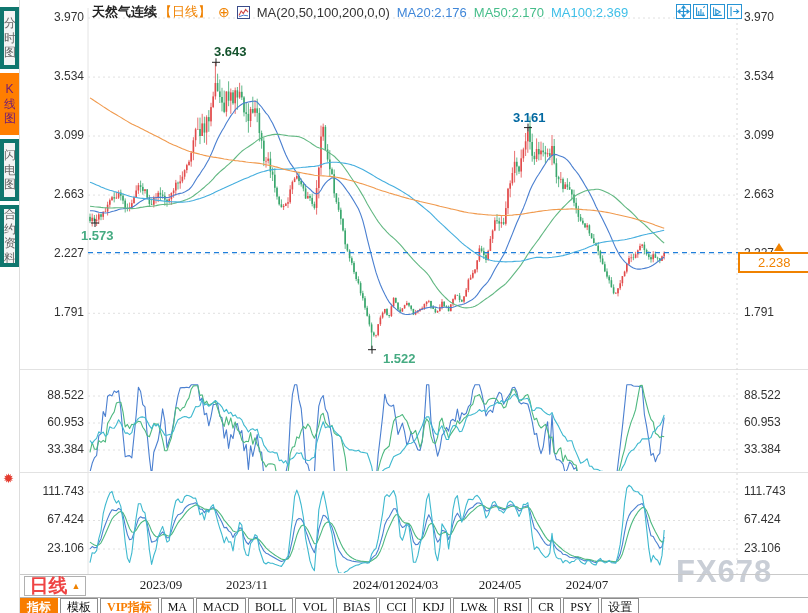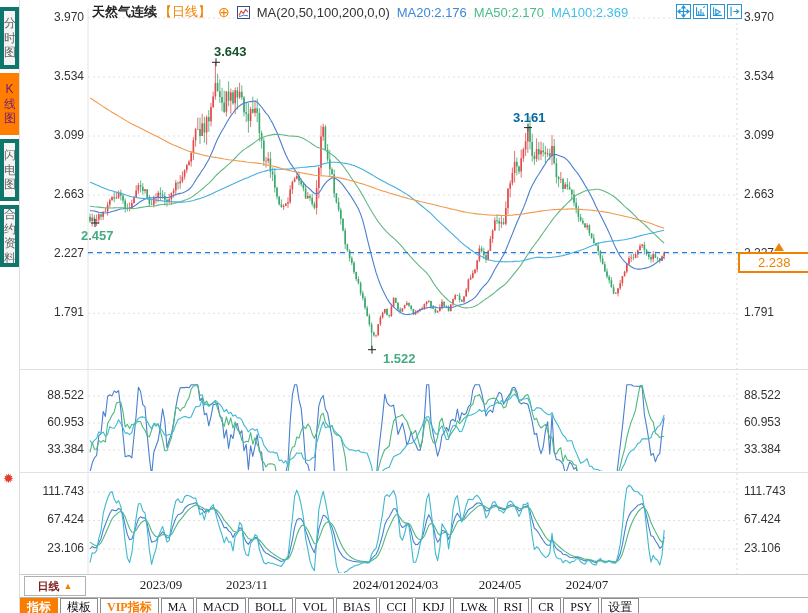--- a/index.html
+++ b/index.html
@@ -48,21 +48,21 @@
   #price-arrow{position:absolute;left:774px;top:243px;width:0;height:0;z-index:7;
                border-left:5px solid transparent;border-right:5px solid transparent;
                border-bottom:8px solid #f08200;}
 
   
   #axis-row{position:absolute;left:20px;top:574px;width:788px;height:23px;z-index:4;
             border-top:1px solid #c9c9c9;box-sizing:border-box;}
   #period-box{position:absolute;left:4px;top:1px;width:62px;height:20px;box-sizing:border-box;
               border:1px solid #b0b0b0;background:#fff;display:flex;align-items:center;
               justify-content:center;gap:4px;cursor:pointer;}
-  #period-box .p-label{color:#7f1d1d;font-weight:700;font-size:11px;}
+  #period-box .p-label{color:#ef4444;font-weight:700;font-size:19px;}
   #period-box .p-arrow{color:#f08200;font-size:9px;}
 
   
   #toolbar{position:absolute;left:20px;top:597px;width:788px;height:16px;z-index:4;
            border-top:1px solid #b5b5b5;box-sizing:border-box;display:flex;gap:2px;
            align-items:stretch;padding-top:0;}
   .tb-btn{border:1px solid #8c8c8c;background:#fff;color:#111;font-size:12px;line-height:13px;
           font-family:"Liberation Serif",serif;padding:8px 6px;display:flex;align-items:center;
           cursor:pointer;white-space:nowrap;box-sizing:border-box;}
   .tb-btn.active{background:#f87d00;border-color:#f87d00;color:#fff;font-weight:700;}
@@ -643,20 +643,21 @@
       <line x1="524" x2="532" y1="127.6" y2="127.6" stroke="#222" stroke-width="1"></line>
       <line x1="528" x2="528" y1="123.6" y2="131.6" stroke="#222" stroke-width="1"></line>
       <polyline points="90.0,472.1 92.2,463.3 94.4,457.9 96.6,455.5 98.8,435.7 101.0,433.6 103.2,411.6 105.4,416.5 107.6,396.3 109.8,394.8 112.0,395.9 114.2,390.9 116.4,392.5 118.6,390.7 120.8,409.1 123.0,434.7 125.2,456.8 127.4,455.9 129.6,455.6 131.8,457.9 134.0,436.5 136.2,414.8 138.4,387.2 140.6,391.5 142.8,404.7 145.0,406.9 147.2,434.9 149.4,457.7 151.6,475.4 153.8,452.2 156.0,446.3 158.2,440.0 160.4,426.4 162.6,408.8 164.8,421.0 167.0,447.6 169.2,440.0 171.4,434.4 173.6,422.4 175.8,407.3 178.0,395.7 180.2,387.9 182.4,387.6 184.6,387.6 186.8,387.3 189.0,387.8 191.2,384.8 193.4,384.8 195.6,384.8 197.8,384.8 200.0,400.6 202.2,397.9 204.4,414.8 206.6,413.3 208.8,425.8 211.0,416.6 213.2,404.6 215.4,404.3 217.6,403.3 219.8,416.2 222.0,417.8 224.2,438.1 226.4,429.9 228.6,448.5 230.8,434.6 233.0,438.6 235.2,425.3 237.4,423.5 239.6,434.0 241.8,430.5 244.0,450.7 246.2,444.5 248.4,469.4 250.6,445.7 252.8,456.5 255.0,446.0 257.2,434.5 259.4,451.8 261.6,452.1 263.8,475.6 266.0,475.0 268.2,478.4 270.4,478.9 272.6,477.6 274.8,478.1 277.0,476.8 279.2,477.9 281.4,482.7 283.6,479.4 285.8,473.1 288.0,462.5 290.2,421.3 292.4,394.7 294.6,384.8 296.8,384.8 299.0,399.9 301.2,408.5 303.4,432.1 305.6,462.3 307.8,464.6 310.0,473.7 312.2,474.0 314.4,474.2 316.6,433.1 318.8,406.1 321.0,398.7 323.2,395.5 325.4,409.0 327.6,412.9 329.8,424.8 332.0,437.3 334.2,470.1 336.4,482.7 338.6,482.7 340.8,482.7 343.0,482.7 345.2,482.7 347.4,482.7 349.6,482.7 351.8,482.7 354.0,482.7 356.2,482.7 358.4,482.7 360.6,482.7 362.8,482.7 365.0,482.7 367.2,482.7 369.4,482.7 371.6,482.7 373.8,482.7 376.0,482.0 378.2,454.5 380.4,436.0 382.6,416.6 384.8,394.2 387.0,402.7 389.2,405.4 391.4,406.2 393.6,405.1 395.8,419.1 398.0,434.5 400.2,428.8 402.4,423.1 404.6,431.8 406.8,444.9 409.0,440.8 411.2,431.7 413.4,440.6 415.6,444.0 417.8,449.7 420.0,450.5 422.2,441.4 424.4,418.5 426.6,384.8 428.8,384.8 431.0,421.1 433.2,434.2 435.4,445.2 437.6,456.2 439.8,448.8 442.0,435.4 444.2,432.6 446.4,427.4 448.6,431.1 450.8,420.8 453.0,419.3 455.2,421.3 457.4,409.0 459.6,421.0 461.8,412.7 464.0,414.8 466.2,413.2 468.4,406.7 470.6,404.4 472.8,390.0 475.0,384.8 477.2,384.8 479.4,384.8 481.6,392.6 483.8,403.1 486.0,416.0 488.2,411.9 490.4,410.1 492.6,412.3 494.8,402.5 497.0,397.1 499.2,392.3 501.4,393.9 503.6,404.2 505.8,399.9 508.0,396.5 510.2,393.4 512.4,387.8 514.6,387.3 516.8,391.7 519.0,401.8 521.2,403.9 523.4,402.7 525.6,403.4 527.8,404.0 530.0,412.0 532.2,421.6 534.4,434.4 536.6,433.4 538.8,446.0 541.0,453.6 543.2,447.0 545.4,430.9 547.6,421.7 549.8,454.1 552.0,414.5 554.2,451.6 556.4,459.7 558.6,459.8 560.8,461.3 563.0,464.1 565.2,473.2 567.4,469.0 569.6,462.0 571.8,464.2 574.0,469.2 576.2,467.3 578.4,482.7 580.6,482.7 582.8,482.7 585.0,482.7 587.2,475.2 589.4,475.8 591.6,474.9 593.8,475.2 596.0,475.1 598.2,475.6 600.4,482.7 602.6,482.7 604.8,482.7 607.0,482.7 609.2,482.7 611.4,482.7 613.6,482.7 615.8,482.6 618.0,464.3 620.2,446.0 622.4,427.1 624.6,406.0 626.8,384.8 629.0,384.8 631.2,384.8 633.4,386.0 635.6,386.2 637.8,386.3 640.0,386.6 642.2,387.1 644.4,414.5 646.6,426.1 648.8,440.0 651.0,455.4 653.2,453.4 655.4,461.7 657.6,455.9 659.8,453.4 662.0,431.6 664.2,417.5 " fill="none" stroke="#4a7fd0" stroke-width="1.1" stroke-linejoin="round" clip-path="url(#cr)"></polyline>
       <polyline points="90.0,452.4 92.2,442.4 94.4,449.0 96.6,449.4 98.8,440.6 101.0,442.4 103.2,440.4 105.4,442.0 107.6,423.3 109.8,419.8 112.0,415.3 114.2,411.9 116.4,403.1 118.6,402.3 120.8,402.2 123.0,411.9 125.2,426.9 127.4,424.4 129.6,428.6 131.8,424.2 134.0,424.9 136.2,423.1 138.4,421.2 140.6,421.7 142.8,427.2 145.0,430.4 147.2,435.6 149.4,436.8 151.6,430.3 153.8,423.6 156.0,424.1 158.2,424.1 160.4,431.3 162.6,439.8 164.8,450.7 167.0,450.7 169.2,443.9 171.4,437.8 173.6,424.5 175.8,407.9 178.0,407.7 180.2,411.0 182.4,408.0 184.6,406.9 186.8,401.3 189.0,397.9 191.2,389.2 193.4,385.9 195.6,385.7 197.8,385.8 200.0,395.5 202.2,394.8 204.4,403.8 206.6,401.1 208.8,405.5 211.0,404.0 213.2,403.0 215.4,401.5 217.6,408.4 219.8,414.8 222.0,421.5 224.2,426.5 226.4,416.8 228.6,424.9 230.8,417.9 233.0,428.1 235.2,421.9 237.4,429.9 239.6,431.8 241.8,440.2 244.0,442.6 246.2,441.2 248.4,441.7 250.6,432.5 252.8,444.2 255.0,437.7 257.2,444.8 259.4,448.3 261.6,459.8 263.8,462.6 266.0,466.9 268.2,464.0 270.4,463.7 272.6,464.0 274.8,465.0 277.0,476.1 279.2,476.3 281.4,480.4 283.6,479.1 285.8,475.6 288.0,473.1 290.2,453.9 292.4,447.2 294.6,446.4 296.8,436.9 299.0,438.2 301.2,430.8 303.4,426.4 305.6,428.7 307.8,424.0 310.0,426.8 312.2,433.9 314.4,438.2 316.6,432.7 318.8,425.3 321.0,415.1 323.2,413.3 325.4,422.3 327.6,425.2 329.8,427.3 332.0,425.4 334.2,432.9 336.4,434.9 338.6,435.4 340.8,436.8 343.0,446.3 345.2,457.4 347.4,475.5 349.6,482.7 351.8,482.7 354.0,482.7 356.2,482.7 358.4,482.7 360.6,482.7 362.8,482.7 365.0,482.7 367.2,482.7 369.4,482.7 371.6,482.7 373.8,482.7 376.0,482.4 378.2,469.6 380.4,461.1 382.6,454.6 384.8,449.8 387.0,448.0 389.2,446.0 391.4,432.7 393.6,421.4 395.8,417.8 398.0,416.7 400.2,415.9 402.4,414.5 404.6,418.3 406.8,421.0 409.0,427.2 411.2,433.6 413.4,433.2 415.6,430.4 417.8,438.5 420.0,447.3 422.2,441.0 424.4,425.2 426.6,418.9 428.8,421.8 431.0,436.1 433.2,442.6 435.4,443.5 437.6,437.1 439.8,421.7 442.0,418.1 444.2,427.7 446.4,430.5 448.6,437.8 450.8,434.1 453.0,430.9 455.2,427.8 457.4,420.7 459.6,423.7 461.8,421.4 464.0,418.2 466.2,416.6 468.4,413.6 470.6,406.3 472.8,404.1 475.0,396.2 477.2,395.8 479.4,394.6 481.6,399.0 483.8,403.7 486.0,404.1 488.2,400.0 490.4,398.8 492.6,398.4 494.8,398.4 497.0,399.8 499.2,403.2 501.4,403.6 503.6,408.0 505.8,406.8 508.0,399.7 510.2,395.2 512.4,389.8 514.6,389.7 516.8,395.1 519.0,401.1 521.2,400.5 523.4,398.4 525.6,395.4 527.8,394.6 530.0,400.9 532.2,412.4 534.4,419.8 536.6,418.3 538.8,424.9 541.0,428.0 543.2,426.2 545.4,424.3 547.6,430.5 549.8,438.2 552.0,436.9 554.2,452.7 556.4,454.0 558.6,449.4 560.8,447.8 563.0,461.8 565.2,455.1 567.4,460.1 569.6,460.4 571.8,461.3 574.0,464.6 576.2,465.3 578.4,477.0 580.6,475.9 582.8,474.6 585.0,474.8 587.2,471.9 589.4,471.6 591.6,479.3 593.8,479.4 596.0,479.4 598.2,479.4 600.4,479.4 602.6,479.4 604.8,479.3 607.0,479.4 609.2,479.4 611.4,479.6 613.6,482.7 615.8,482.6 618.0,474.4 620.2,466.3 622.4,456.8 624.6,449.4 626.8,437.7 629.0,429.1 631.2,421.9 633.4,416.4 635.6,409.7 637.8,397.3 640.0,385.5 642.2,385.4 644.4,396.1 646.6,404.7 648.8,412.8 651.0,419.4 653.2,421.9 655.4,433.2 657.6,434.7 659.8,437.6 662.0,436.2 664.2,436.7 " fill="none" stroke="#4db87f" stroke-width="1.1" stroke-linejoin="round" clip-path="url(#cr)"></polyline>
       <polyline points="90.0,440.5 92.2,443.3 94.4,440.4 96.6,438.4 98.8,431.8 101.0,433.6 103.2,432.1 105.4,436.3 107.6,434.3 109.8,426.7 112.0,428.0 114.2,428.2 116.4,424.7 118.6,419.8 120.8,423.3 123.0,428.0 125.2,433.1 127.4,432.9 129.6,434.6 131.8,432.7 134.0,424.1 136.2,421.5 138.4,418.4 140.6,417.1 142.8,416.9 145.0,417.6 147.2,421.3 149.4,425.7 151.6,428.6 153.8,424.0 156.0,426.0 158.2,424.2 160.4,428.3 162.6,431.3 164.8,435.1 167.0,435.3 169.2,434.6 171.4,434.0 173.6,430.9 175.8,424.4 178.0,419.8 180.2,418.6 182.4,417.2 184.6,416.5 186.8,416.9 189.0,418.0 191.2,416.8 193.4,411.8 195.6,406.6 197.8,406.8 200.0,405.8 202.2,399.4 204.4,405.0 206.6,403.8 208.8,406.3 211.0,404.8 213.2,402.5 215.4,400.5 217.6,402.6 219.8,404.4 222.0,407.1 224.2,411.8 226.4,409.3 228.6,413.6 230.8,412.3 233.0,416.1 235.2,414.9 237.4,418.0 239.6,417.9 241.8,419.9 244.0,425.2 246.2,427.9 248.4,431.9 250.6,429.5 252.8,428.7 255.0,430.4 257.2,429.2 259.4,437.3 261.6,438.0 263.8,445.2 266.0,448.1 268.2,451.5 270.4,452.2 272.6,451.8 274.8,452.9 277.0,452.8 279.2,460.7 281.4,460.0 283.6,462.8 285.8,460.6 288.0,465.8 290.2,459.2 292.4,458.5 294.6,456.3 296.8,452.7 299.0,453.4 301.2,452.7 303.4,458.7 305.6,459.7 307.8,460.5 310.0,460.2 312.2,458.0 314.4,457.3 316.6,443.2 318.8,435.8 321.0,428.0 323.2,421.8 325.4,427.7 327.6,426.8 329.8,427.1 332.0,426.3 334.2,430.6 336.4,432.8 338.6,435.0 340.8,437.2 343.0,442.3 345.2,446.4 347.4,448.1 349.6,449.9 351.8,449.8 354.0,450.6 356.2,450.9 358.4,450.2 360.6,452.0 362.8,452.4 365.0,452.8 367.2,453.3 369.4,459.5 371.6,466.4 373.8,478.3 376.0,482.6 378.2,477.1 380.4,473.6 382.6,470.9 384.8,468.9 387.0,467.9 389.2,467.2 391.4,461.7 393.6,456.8 395.8,455.6 398.0,454.4 400.2,453.6 402.4,450.6 404.6,448.1 406.8,444.7 409.0,443.5 411.2,443.3 413.4,441.9 415.6,439.3 417.8,435.0 420.0,430.6 422.2,425.8 424.4,419.5 426.6,416.9 428.8,416.7 431.0,424.6 433.2,429.0 435.4,433.5 437.6,434.9 439.8,429.0 442.0,425.7 444.2,433.7 446.4,439.5 448.6,439.4 450.8,430.2 453.0,425.8 455.2,425.4 457.4,427.5 459.6,431.8 461.8,431.2 464.0,425.8 466.2,418.5 468.4,415.3 470.6,415.2 472.8,414.2 475.0,413.4 477.2,411.9 479.4,409.5 481.6,411.4 483.8,410.3 486.0,411.9 488.2,407.8 490.4,405.9 492.6,405.2 494.8,404.4 497.0,402.3 499.2,403.5 501.4,400.5 503.6,402.5 505.8,401.1 508.0,399.5 510.2,398.8 512.4,395.6 514.6,394.1 516.8,396.8 519.0,399.8 521.2,399.5 523.4,399.0 525.6,398.7 527.8,398.3 530.0,403.4 532.2,410.3 534.4,410.5 536.6,407.7 538.8,407.9 541.0,408.5 543.2,410.8 545.4,412.8 547.6,414.3 549.8,415.0 552.0,412.5 554.2,418.9 556.4,422.6 558.6,426.4 560.8,431.0 563.0,435.3 565.2,437.0 567.4,441.3 569.6,440.7 571.8,440.7 574.0,447.6 576.2,452.6 578.4,457.8 580.6,463.2 582.8,462.2 585.0,460.6 587.2,458.8 589.4,466.2 591.6,466.2 593.8,469.2 596.0,469.3 598.2,469.6 600.4,471.0 602.6,471.2 604.8,478.0 607.0,477.5 609.2,477.1 611.4,477.3 613.6,477.7 615.8,477.2 618.0,476.8 620.2,472.9 622.4,467.6 624.6,464.0 626.8,457.8 629.0,453.3 631.2,450.8 633.4,449.8 635.6,447.0 637.8,443.6 640.0,442.4 642.2,438.7 644.4,438.9 646.6,438.7 648.8,438.9 651.0,437.5 653.2,431.7 655.4,430.6 657.6,426.9 659.8,425.4 662.0,421.2 664.2,414.9 " fill="none" stroke="#3fb9cf" stroke-width="1.1" stroke-linejoin="round" clip-path="url(#cr)"></polyline>
       <polyline points="90.0,549.0 92.2,546.6 94.4,547.7 96.6,547.4 98.8,542.7 101.0,538.7 103.2,530.3 105.4,524.2 107.6,518.6 109.8,513.5 112.0,509.8 114.2,510.4 116.4,510.6 118.6,508.4 120.8,509.8 123.0,515.4 125.2,525.4 127.4,534.6 129.6,539.8 131.8,539.1 134.0,532.9 136.2,525.9 138.4,518.8 140.6,516.7 142.8,517.9 145.0,517.8 147.2,523.6 149.4,533.6 151.6,542.1 153.8,541.5 156.0,540.8 158.2,536.8 160.4,534.4 162.6,531.9 164.8,534.3 167.0,537.8 169.2,537.7 171.4,531.1 173.6,524.1 175.8,518.2 178.0,514.8 180.2,514.0 182.4,512.4 184.6,508.5 186.8,506.2 189.0,504.8 191.2,504.0 193.4,503.6 195.6,502.7 197.8,505.1 200.0,509.3 202.2,509.1 204.4,512.7 206.6,509.7 208.8,510.6 211.0,508.5 213.2,507.4 215.4,510.1 217.6,514.2 219.8,518.3 222.0,522.5 224.2,527.7 226.4,527.4 228.6,530.9 230.8,532.4 233.0,537.6 235.2,533.3 237.4,532.5 239.6,527.9 241.8,528.2 244.0,537.6 246.2,542.0 248.4,544.3 250.6,540.6 252.8,539.8 255.0,537.4 257.2,537.7 259.4,543.2 261.6,546.8 263.8,550.9 266.0,553.2 268.2,554.0 270.4,555.6 272.6,556.7 274.8,558.0 277.0,559.3 279.2,560.4 281.4,561.5 283.6,560.8 285.8,559.4 288.0,558.0 290.2,549.6 292.4,539.9 294.6,527.4 296.8,520.2 299.0,518.4 301.2,519.1 303.4,522.4 305.6,530.6 307.8,536.5 310.0,543.3 312.2,548.6 314.4,552.7 316.6,543.0 318.8,529.1 321.0,521.9 323.2,515.2 325.4,516.1 327.6,519.0 329.8,523.3 332.0,527.3 334.2,534.5 336.4,543.8 338.6,550.0 340.8,553.4 343.0,556.7 345.2,558.1 347.4,559.7 349.6,560.3 351.8,561.0 354.0,561.4 356.2,561.7 358.4,562.0 360.6,562.0 362.8,561.9 365.0,561.9 367.2,562.3 369.4,562.2 371.6,558.6 373.8,556.4 376.0,554.6 378.2,549.7 380.4,542.7 382.6,535.0 384.8,524.7 387.0,519.8 389.2,517.0 391.4,512.8 393.6,508.8 395.8,508.7 398.0,514.9 400.2,524.2 402.4,527.5 404.6,526.4 406.8,523.5 409.0,524.6 411.2,532.0 413.4,541.7 415.6,544.7 417.8,544.4 420.0,541.3 422.2,538.0 424.4,529.8 426.6,520.3 428.8,514.8 431.0,519.3 433.2,525.4 435.4,536.4 437.6,542.1 439.8,539.3 442.0,530.2 444.2,530.9 446.4,531.9 448.6,539.4 450.8,534.1 453.0,523.7 455.2,517.1 457.4,513.2 459.6,516.8 461.8,521.0 464.0,517.7 466.2,513.4 468.4,509.7 470.6,508.3 472.8,507.2 475.0,504.7 477.2,503.0 479.4,503.0 481.6,504.0 483.8,506.6 486.0,510.9 488.2,510.6 490.4,508.4 492.6,505.9 494.8,505.0 497.0,506.3 499.2,508.2 501.4,508.8 503.6,510.0 505.8,508.9 508.0,506.1 510.2,504.9 512.4,505.0 514.6,506.1 516.8,508.1 519.0,511.0 521.2,509.7 523.4,506.8 525.6,506.6 527.8,505.5 530.0,511.4 532.2,520.2 534.4,528.3 536.6,530.1 538.8,533.2 541.0,537.1 543.2,540.5 545.4,543.6 547.6,545.2 549.8,545.3 552.0,537.9 554.2,545.1 556.4,548.5 558.6,550.4 560.8,551.5 563.0,554.3 565.2,554.5 567.4,555.6 569.6,557.3 571.8,557.5 574.0,558.0 576.2,557.4 578.4,557.4 580.6,559.0 582.8,560.0 585.0,561.0 587.2,559.8 589.4,560.0 591.6,561.1 593.8,562.0 596.0,562.6 598.2,560.8 600.4,560.0 602.6,561.1 604.8,561.7 607.0,561.6 609.2,560.9 611.4,561.8 613.6,562.1 615.8,562.2 618.0,559.0 620.2,553.8 622.4,544.7 624.6,532.1 626.8,521.6 629.0,515.6 631.2,511.9 633.4,509.9 635.6,507.6 637.8,505.3 640.0,504.6 642.2,503.5 644.4,507.8 646.6,516.4 648.8,526.9 651.0,535.8 653.2,536.6 655.4,540.7 657.6,544.0 659.8,548.3 662.0,546.6 664.2,537.0 " fill="none" stroke="#4a7fd0" stroke-width="1.1" stroke-linejoin="round" clip-path="url(#ck)"></polyline>
       <polyline points="90.0,542.1 92.2,543.6 94.4,545.0 96.6,545.8 98.8,544.8 101.0,542.8 103.2,538.6 105.4,533.8 107.6,528.7 109.8,523.7 112.0,519.0 114.2,516.2 116.4,514.3 118.6,512.3 120.8,511.5 123.0,512.8 125.2,517.0 127.4,522.9 129.6,528.5 131.8,532.0 134.0,532.3 136.2,530.2 138.4,526.4 140.6,523.2 142.8,521.4 145.0,520.2 147.2,521.3 149.4,525.4 151.6,531.0 153.8,534.5 156.0,536.6 158.2,536.7 160.4,535.9 162.6,534.6 164.8,534.5 167.0,535.6 169.2,536.3 171.4,534.6 173.6,531.1 175.8,526.8 178.0,522.8 180.2,519.9 182.4,517.4 184.6,514.4 186.8,511.7 189.0,509.4 191.2,507.6 193.4,506.3 195.6,505.1 197.8,505.1 200.0,506.5 202.2,507.4 204.4,509.1 206.6,509.3 208.8,509.7 211.0,509.3 213.2,508.7 215.4,509.2 217.6,510.8 219.8,513.3 222.0,516.4 224.2,520.2 226.4,522.6 228.6,525.4 230.8,527.7 233.0,531.0 235.2,531.8 237.4,532.0 239.6,530.6 241.8,529.8 244.0,532.4 246.2,535.6 248.4,538.5 250.6,539.2 252.8,539.4 255.0,538.7 257.2,538.4 259.4,540.0 261.6,542.3 263.8,545.1 266.0,547.8 268.2,549.9 270.4,551.8 272.6,553.4 274.8,555.0 277.0,556.4 279.2,557.8 281.4,559.0 283.6,559.6 285.8,559.5 288.0,559.0 290.2,555.9 292.4,550.5 294.6,542.8 296.8,535.3 299.0,529.7 301.2,526.1 303.4,524.9 305.6,526.8 307.8,530.0 310.0,534.4 312.2,539.2 314.4,543.7 316.6,543.5 318.8,538.7 321.0,533.1 323.2,527.1 325.4,523.4 327.6,522.0 329.8,522.4 332.0,524.0 334.2,527.5 336.4,532.9 338.6,538.6 340.8,543.5 343.0,547.9 345.2,551.3 347.4,554.1 349.6,556.2 351.8,557.8 354.0,559.0 356.2,559.9 358.4,560.6 360.6,561.1 362.8,561.3 365.0,561.5 367.2,561.8 369.4,561.9 371.6,560.8 373.8,559.3 376.0,557.8 378.2,555.1 380.4,550.9 382.6,545.6 384.8,538.6 387.0,532.4 389.2,527.2 391.4,522.4 393.6,517.9 395.8,514.8 398.0,514.8 400.2,517.9 402.4,521.1 404.6,522.9 406.8,523.1 409.0,523.6 411.2,526.4 413.4,531.5 415.6,535.9 417.8,538.7 420.0,539.6 422.2,539.0 424.4,536.0 426.6,530.7 428.8,525.4 431.0,523.4 433.2,524.0 435.4,528.2 437.6,532.8 439.8,535.0 442.0,533.4 444.2,532.6 446.4,532.3 448.6,534.7 450.8,534.5 453.0,530.9 455.2,526.3 457.4,521.9 459.6,520.2 461.8,520.5 464.0,519.6 466.2,517.5 468.4,514.9 470.6,512.7 472.8,510.8 475.0,508.8 477.2,506.9 479.4,505.6 481.6,505.0 483.8,505.6 486.0,507.3 488.2,508.4 490.4,508.4 492.6,507.6 494.8,506.7 497.0,506.6 499.2,507.1 501.4,507.7 503.6,508.5 505.8,508.6 508.0,507.8 510.2,506.8 512.4,506.2 514.6,506.2 516.8,506.8 519.0,508.2 521.2,508.7 523.4,508.0 525.6,507.5 527.8,506.9 530.0,508.4 532.2,512.3 534.4,517.6 536.6,521.8 538.8,525.6 541.0,529.4 543.2,533.1 545.4,536.6 547.6,539.5 549.8,541.4 552.0,540.2 554.2,541.9 556.4,544.1 558.6,546.2 560.8,548.0 563.0,550.1 565.2,551.6 567.4,552.9 569.6,554.4 571.8,555.4 574.0,556.3 576.2,556.7 578.4,556.9 580.6,557.6 582.8,558.4 585.0,559.3 587.2,559.4 589.4,559.6 591.6,560.1 593.8,560.8 596.0,561.4 598.2,561.2 600.4,560.8 602.6,560.9 604.8,561.2 607.0,561.3 609.2,561.2 611.4,561.4 613.6,561.6 615.8,561.8 618.0,560.9 620.2,558.5 622.4,553.9 624.6,546.6 626.8,538.3 629.0,530.7 631.2,524.5 633.4,519.6 635.6,515.6 637.8,512.2 640.0,509.6 642.2,507.6 644.4,507.7 646.6,510.6 648.8,516.0 651.0,522.6 653.2,527.3 655.4,531.8 657.6,535.8 659.8,540.0 662.0,542.2 664.2,540.5 " fill="none" stroke="#4db87f" stroke-width="1.1" stroke-linejoin="round" clip-path="url(#ck)"></polyline>
       <polyline points="90.0,562.7 92.2,552.7 94.4,553.3 96.6,550.6 98.8,538.7 101.0,530.7 103.2,513.7 105.4,505.0 107.6,498.3 109.8,493.2 112.0,491.3 114.2,498.9 116.4,503.1 118.6,500.6 120.8,506.4 123.0,520.7 125.2,542.1 127.4,558.0 129.6,562.4 131.8,553.2 134.0,534.1 136.2,517.4 138.4,503.7 140.6,503.7 142.8,510.9 145.0,513.0 147.2,528.2 149.4,550.0 151.6,564.4 153.8,555.5 156.0,549.2 158.2,536.9 160.4,531.4 162.6,526.4 164.8,534.0 167.0,542.1 169.2,540.6 171.4,524.1 173.6,510.2 175.8,501.0 178.0,498.9 180.2,502.2 182.4,502.4 184.6,496.8 186.8,495.3 189.0,495.7 191.2,496.7 193.4,498.3 195.6,498.1 197.8,505.1 200.0,514.8 202.2,512.7 204.4,519.8 206.6,510.4 208.8,512.2 211.0,506.9 213.2,504.7 215.4,512.1 217.6,520.8 219.8,528.3 222.0,534.8 224.2,542.9 226.4,536.9 228.6,542.1 230.8,541.7 233.0,550.9 235.2,536.3 237.4,533.4 239.6,522.4 241.8,525.1 244.0,547.9 246.2,554.8 248.4,555.8 250.6,543.4 252.8,540.6 255.0,534.6 257.2,536.3 259.4,549.5 261.6,556.0 263.8,562.5 266.0,564.0 268.2,562.3 270.4,563.2 272.6,563.3 274.8,564.2 277.0,565.0 279.2,565.8 281.4,566.4 283.6,563.1 285.8,559.3 288.0,556.0 290.2,537.0 292.4,518.5 294.6,496.5 296.8,490.1 299.0,496.0 301.2,505.0 303.4,517.5 305.6,538.2 307.8,549.3 310.0,560.9 312.2,567.4 314.4,570.7 316.6,542.2 318.8,509.9 321.0,499.5 323.2,491.3 325.4,501.3 327.6,513.1 329.8,525.0 332.0,533.8 334.2,548.4 336.4,565.5 338.6,572.7 340.8,573.0 343.0,574.2 345.2,571.8 347.4,571.0 349.6,568.6 351.8,567.4 354.0,566.3 356.2,565.3 358.4,564.9 360.6,563.8 362.8,563.0 365.0,562.6 367.2,563.3 369.4,562.7 371.6,554.1 373.8,550.5 376.0,548.3 378.2,538.9 380.4,526.2 382.6,513.6 384.8,496.8 387.0,494.6 389.2,496.6 391.4,493.5 393.6,490.5 395.8,496.5 398.0,515.0 400.2,536.6 402.4,540.3 404.6,533.5 406.8,524.4 409.0,526.6 411.2,543.2 413.4,562.1 415.6,562.3 417.8,555.7 420.0,544.7 422.2,535.8 424.4,517.4 426.6,499.4 428.8,493.6 431.0,511.1 433.2,528.1 435.4,553.0 437.6,560.6 439.8,547.9 442.0,523.8 444.2,527.6 446.4,531.0 448.6,548.9 450.8,533.4 453.0,509.3 455.2,498.7 457.4,495.7 459.6,509.9 461.8,522.2 464.0,514.0 466.2,505.2 468.4,499.2 470.6,499.4 472.8,499.8 475.0,496.5 477.2,495.3 479.4,497.8 481.6,501.9 483.8,508.6 486.0,518.0 488.2,515.0 490.4,508.4 492.6,502.6 494.8,501.5 497.0,505.7 499.2,510.4 501.4,511.1 503.6,513.0 505.8,509.5 508.0,502.6 510.2,501.0 512.4,502.5 514.6,505.9 516.8,510.7 519.0,516.6 521.2,511.6 523.4,504.2 525.6,504.6 527.8,502.7 530.0,517.5 532.2,536.0 534.4,549.5 536.6,546.8 538.8,548.5 541.0,552.4 543.2,555.1 545.4,557.5 547.6,556.6 549.8,553.1 552.0,533.2 554.2,551.6 556.4,557.4 558.6,558.7 560.8,558.7 563.0,562.8 565.2,560.4 567.4,561.1 569.6,563.2 571.8,561.5 574.0,561.5 576.2,559.0 578.4,558.5 580.6,561.8 582.8,563.2 585.0,564.3 587.2,560.6 589.4,560.7 591.6,563.2 593.8,564.6 596.0,564.9 598.2,560.1 600.4,558.4 602.6,561.6 604.8,562.9 607.0,562.2 609.2,560.4 611.4,562.7 613.6,563.0 615.8,563.1 618.0,555.3 620.2,544.4 622.4,526.2 624.6,503.0 626.8,488.2 629.0,485.3 631.2,486.9 633.4,490.4 635.6,491.6 637.8,491.7 640.0,494.4 642.2,495.4 644.4,508.0 646.6,528.1 648.8,548.7 651.0,562.1 653.2,555.3 655.4,558.7 657.6,560.2 659.8,565.0 662.0,555.4 664.2,530.0 " fill="none" stroke="#3fb9cf" stroke-width="1.1" stroke-linejoin="round" clip-path="url(#ck)"></polyline>
     </svg>
 
+  <div id="watermark">FX678</div>
 
   <div class="sep-line" style="top:369px"></div>
   <div class="sep-line" style="top:472px"></div>
 
   <div class="panel-header" style="top:3px">
     <span class="hdr-symbol">天然气连续</span>
     <span class="hdr-tag" style="margin-left:-5px;">【日线】</span>
     <span class="hdr-plus" style="cursor:pointer;">⊕</span>
     <span style="display:inline-flex;">
       <svg width="13" height="13" viewBox="0 0 13 13">
@@ -691,21 +692,21 @@
       </span>
       <span class="win-icon">
         <svg width="13" height="13" viewBox="0 0 15 15">
           <path d="M3.5 2v11M6 7.5h6M9.5 5l2.8 2.5-2.8 2.5" fill="none" stroke="#2794d4" stroke-width="1.3"></path>
         </svg>
       </span>
     </div>
 
   <div id="overlay">
       <div class="annot" style="left: 214px; top: 44.3085px; color: #14532d;">3.643</div>
-      <div class="annot" style="left: 81px; top: 228.012px; color: rgb(70, 171, 130);">2.457</div>
+      <div class="annot" style="left: 81px; top: 228.012px; color: rgb(70, 171, 130);">1.573</div>
       <div class="annot" style="left: 383px; top: 350.704px; color: rgb(70, 171, 130);">1.522</div>
       <div class="annot" style="left: 505px; top: 110px; color: #0369a1; margin-left: 8px;">3.161</div>
       <div class="axis-label left" style="top: 10px;">3.970</div>
       <div class="axis-label" style="left: 744px; top: 10px;">3.970</div>
       <div class="axis-label left" style="top: 69.078px;">3.534</div>
       <div class="axis-label" style="left: 744px; top: 69.078px;">3.534</div>
       <div class="axis-label left" style="top: 128.02px;">3.099</div>
       <div class="axis-label" style="left: 744px; top: 128.02px;">3.099</div>
       <div class="axis-label left" style="top: 187.099px;">2.663</div>
       <div class="axis-label" style="left: 744px; top: 187.099px;">2.663</div>

